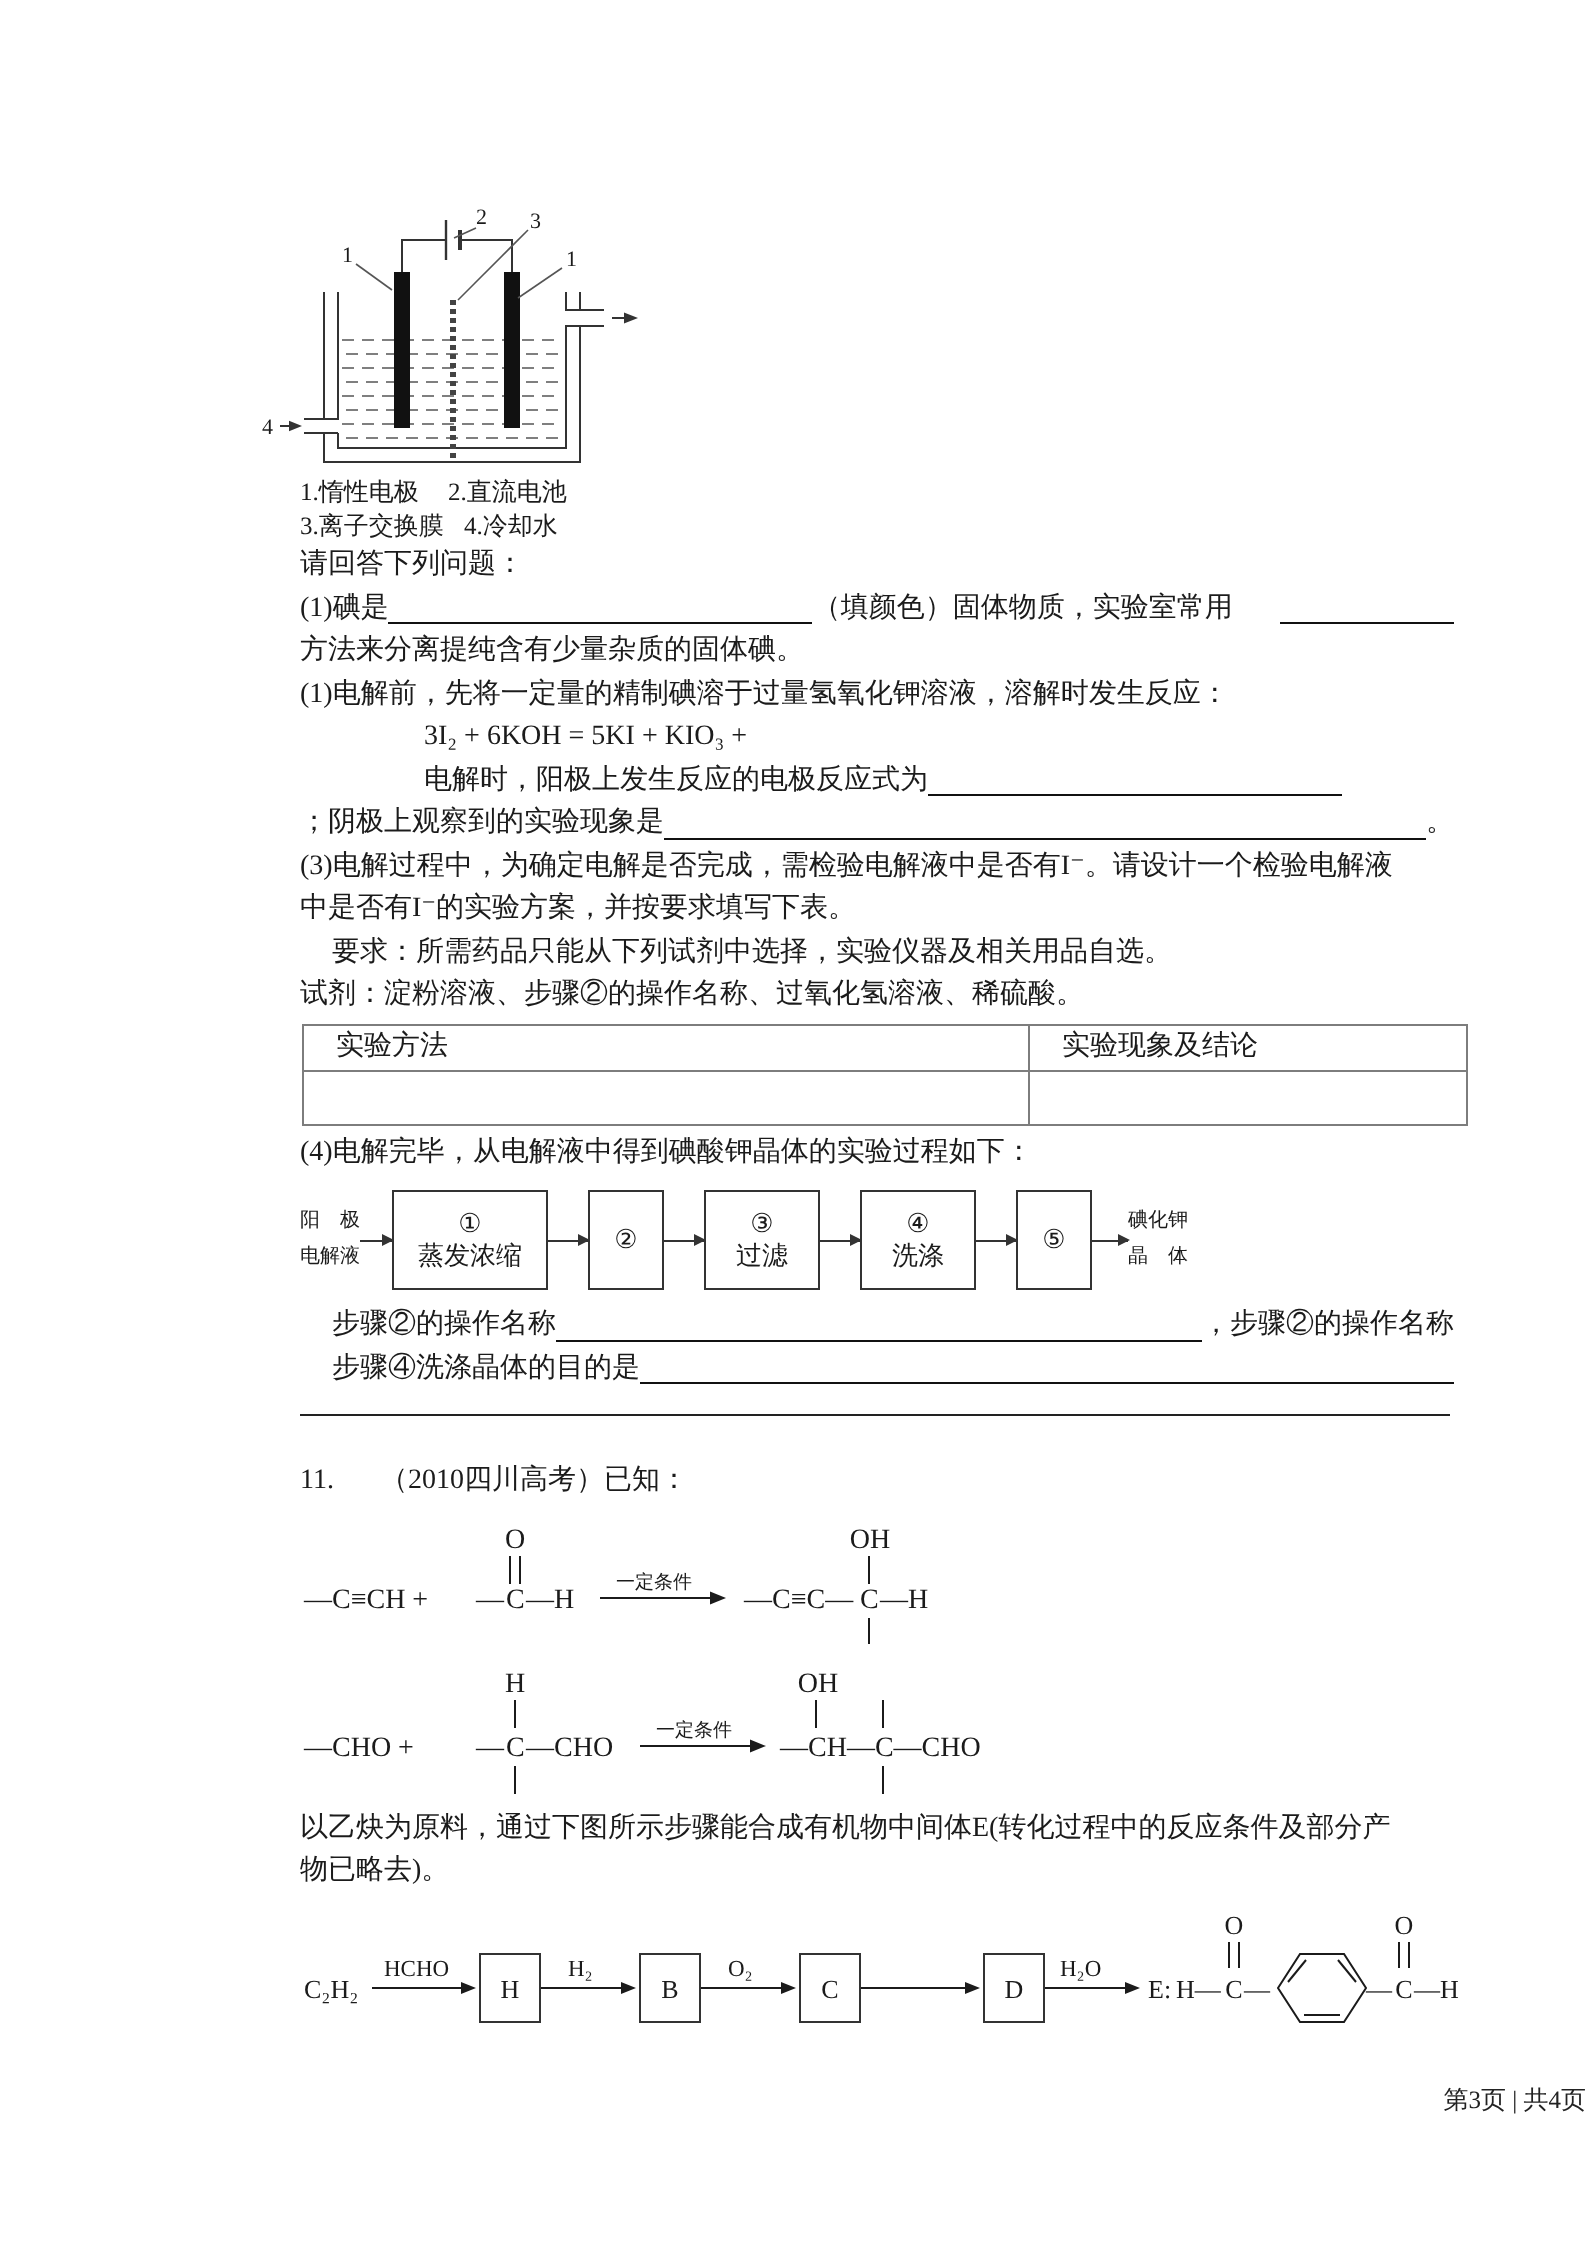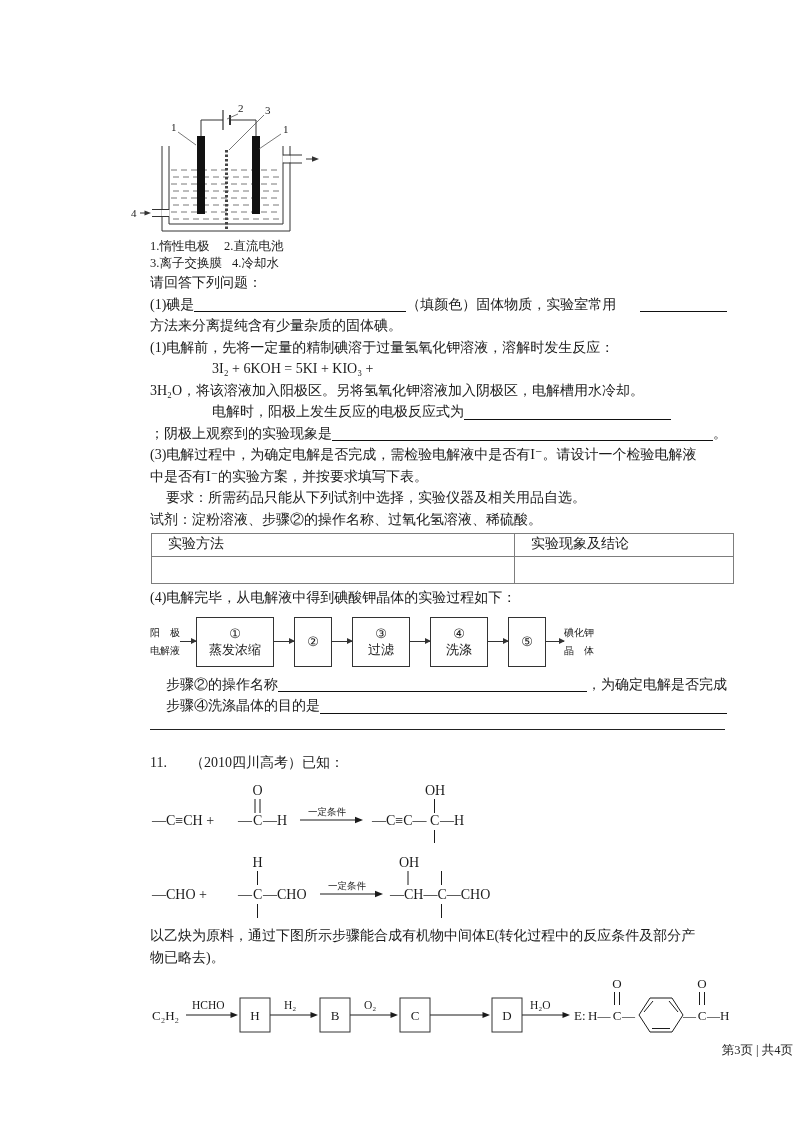--- a/index.html
+++ b/index.html
@@ -111,21 +111,20 @@
   <p class="line flexline">
     <span>(1)碘是</span>
       <span class="blank" style="width:212px"></span>
       <span>（填颜色）固体物质，实验室常用</span>
       <span class="blank fill" style="margin-left:24px"></span>
   </p>
   <p class="line">方法来分离提纯含有少量杂质的固体碘。</p>
 
   <p class="line">(1)电解前，先将一定量的精制碘溶于过量氢氧化钾溶液，溶解时发生反应：</p>
   <p class="line indent62">3I₂ + 6KOH = 5KI + KIO₃ +</p>
-  <p class="line">3H₂O，将该溶液加入阳极区。另将氢氧化钾溶液加入阴极区，电解槽用水冷却。</p>
 
   <p class="line flexline indent62">
     <span>电解时，阳极上发生反应的电极反应式为</span>
       <span class="blank fill"></span>
       <span class="spacer" style="width:56px"></span>
   </p>
   <p class="line flexline">
     <span>；阴极上观察到的实验现象是</span>
       <span class="blank fill"></span>
       <span>。</span>
@@ -182,21 +181,21 @@
     <span class="harrow" style="width:18px"></span>
     <div class="flow-label">
       <div>碘化钾</div>
       <div>晶　体</div>
     </div>
   </div>
 
   <p class="line flexline indent16" style="margin-top:4px">
     <span>步骤②的操作名称</span>
       <span class="blank fill"></span>
-      <span>，为确定电解是否完成</span>
+      <span>，步骤②的操作名称</span>
   </p>
   <p class="line flexline indent16">
     <span>步骤④洗涤晶体的目的是</span>
       <span class="blank fill"></span>
   </p>
 
   <hr class="rule">
 
   <p class="line q11head">
     <span class="q11num">11.</span><span>（2010四川高考）已知：</span>

